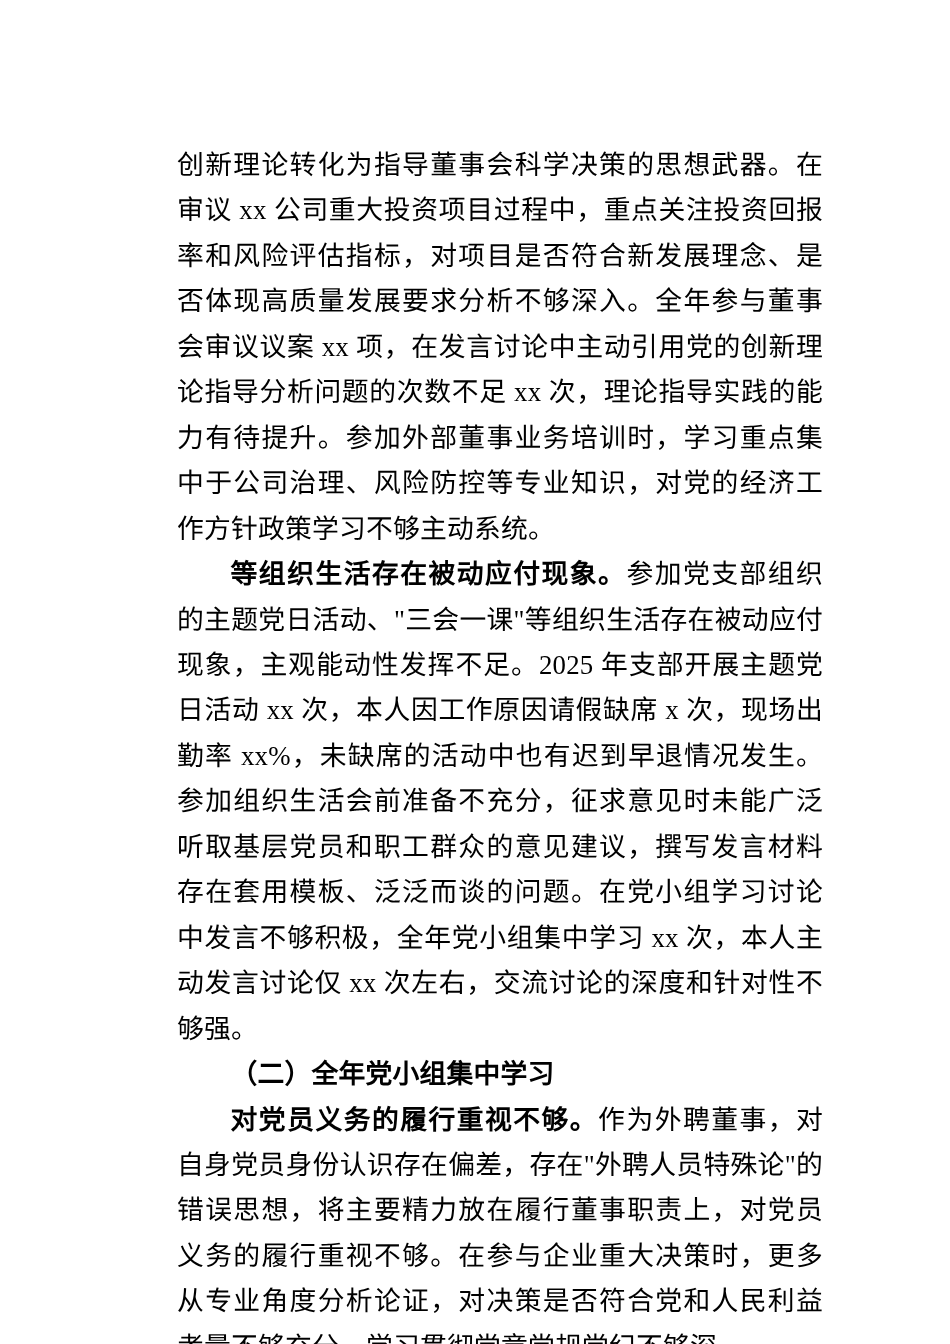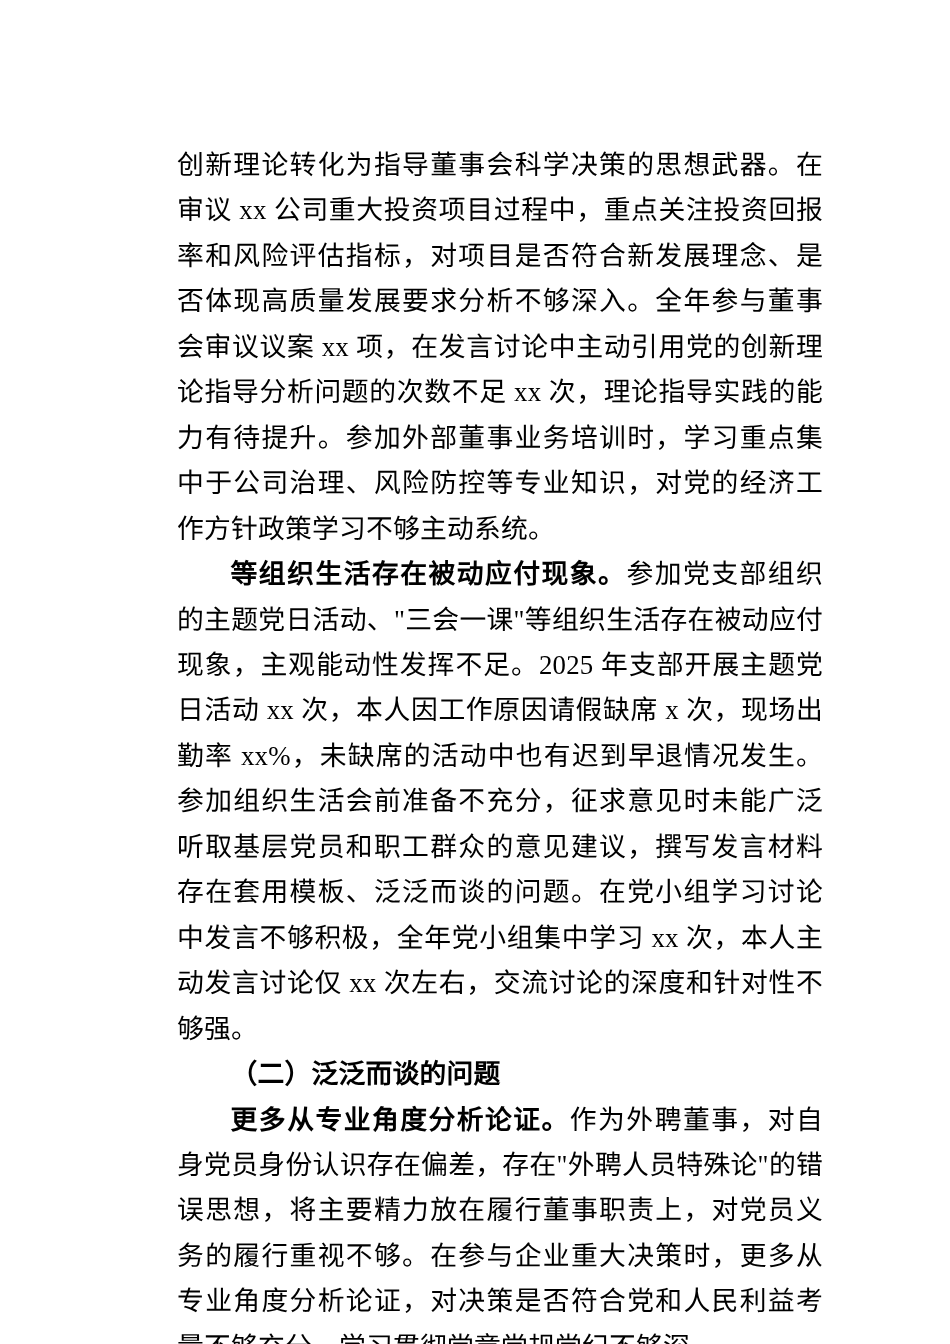--- a/index.html
+++ b/index.html
@@ -48,18 +48,18 @@
 </head>
 <body>
 
 <div class="doc-page">
   <div class="doc-body">
 
     <p class="para-noindent"><span>创新理论转化为指导董事会科学决策的思想武器。在审议 xx 公司重大投资项目过程中，重点关注投资回报率和风险评估指标，对项目是否符合新发展理念、是否体现高质量发展要求分析不够深入。全年参与董事会审议议案 xx 项，在发言讨论中主动引用党的创新理论指导分析问题的次数不足 xx 次，理论指导实践的能力有待提升。参加外部董事业务培训时，学习重点集中于公司治理、风险防控等专业知识，对党的经济工作方针政策学习不够主动系统。</span></p>
 
     <p class="para-indent"><span class="lead-bold">等组织生活存在被动应付现象。</span><span>参加党支部组织的主题党日活动、"三会一课"等组织生活存在被动应付现象，主观能动性发挥不足。2025 年支部开展主题党日活动 xx 次，本人因工作原因请假缺席 x 次，现场出勤率 xx%，未缺席的活动中也有迟到早退情况发生。参加组织生活会前准备不充分，征求意见时未能广泛听取基层党员和职工群众的意见建议，撰写发言材料存在套用模板、泛泛而谈的问题。在党小组学习讨论中发言不够积极，全年党小组集中学习 xx 次，本人主动发言讨论仅 xx 次左右，交流讨论的深度和针对性不够强。</span></p>
 
-    <p class="section-heading"><span>（二）泛泛而谈的问题</span></p>
+    <p class="section-heading"><span>（二）全年党小组集中学习</span></p>
 
-    <p class="para-indent"><span class="lead-bold">更多从专业角度分析论证。</span><span>作为外聘董事，对自身党员身份认识存在偏差，存在"外聘人员特殊论"的错误思想，将主要精力放在履行董事职责上，对党员义务的履行重视不够。在参与企业重大决策时，更多从专业角度分析论证，对决策是否符合党和人民利益考量不够充分。学习贯彻党章党规党纪不够深</span></p>
+    <p class="para-indent"><span class="lead-bold">对党员义务的履行重视不够。</span><span>作为外聘董事，对自身党员身份认识存在偏差，存在"外聘人员特殊论"的错误思想，将主要精力放在履行董事职责上，对党员义务的履行重视不够。在参与企业重大决策时，更多从专业角度分析论证，对决策是否符合党和人民利益考量不够充分。学习贯彻党章党规党纪不够深</span></p>
 
   </div>
 </div>
 
 </body></html>

